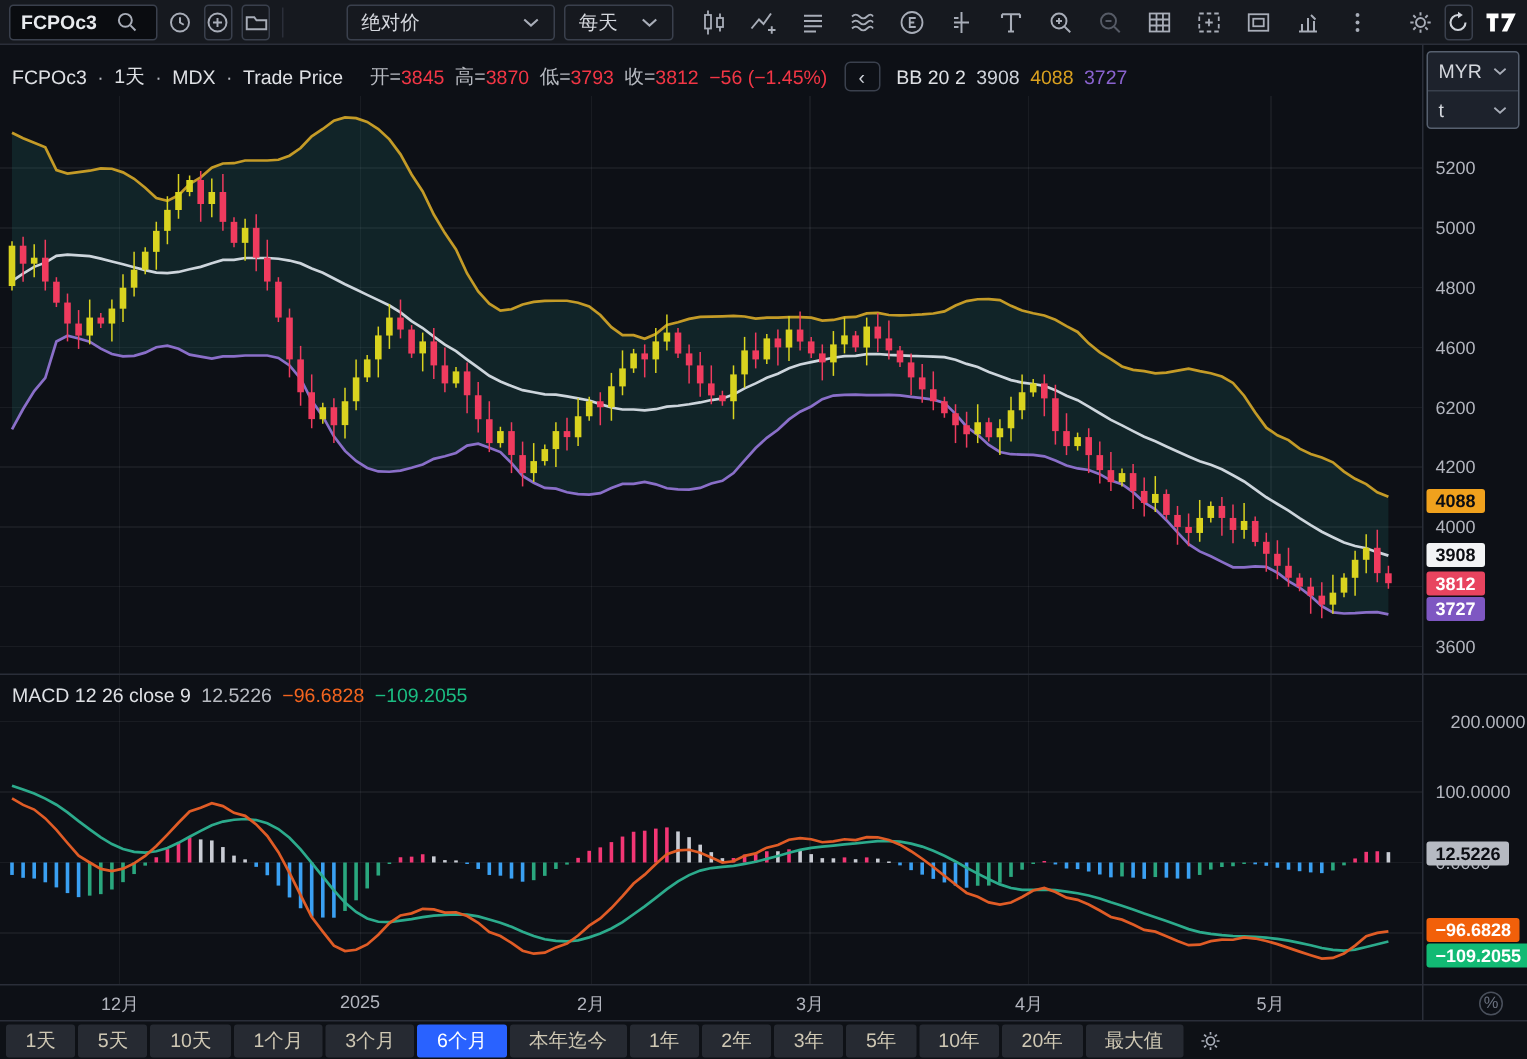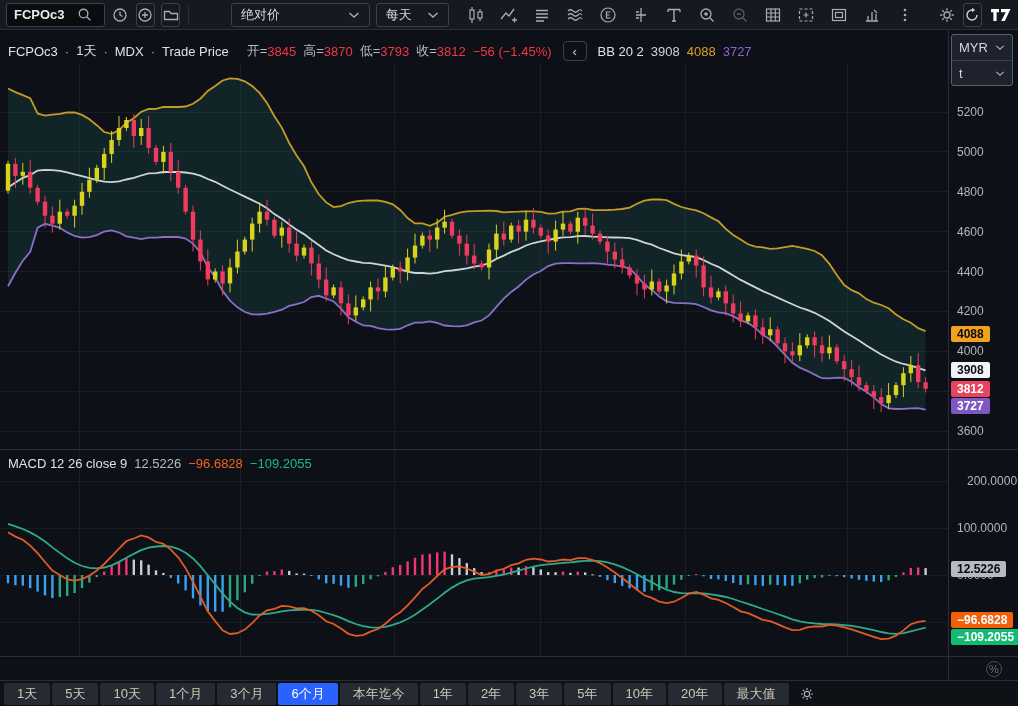--- a/index.html
+++ b/index.html
@@ -674,37 +674,45 @@
         <span>t</span>
         <svg class="ic" width="10" height="7" viewBox="0 0 12 8" fill="none" stroke="#a8adb8" stroke-width="1.4">
             <path d="M1.5 2 L6 6 L10.5 2"></path>
           </svg>
       </div>
     </div>
   <div class="ptick" style="top: 82px;">5200</div>
       <div class="ptick" style="top: 121.875px;">5000</div>
       <div class="ptick" style="top: 161.75px;">4800</div>
       <div class="ptick" style="top: 201.625px;">4600</div>
-      <div class="ptick" style="top: 241.5px;">4400</div>
+      <div class="ptick" style="top: 241.5px;">6200</div>
       <div class="ptick" style="top: 281.375px;">4200</div>
       <div class="ptick" style="top: 321.25px;">4000</div>
       <div class="ptick" style="top: 361.125px;">3800</div>
       <div class="ptick" style="top: 401px;">3600</div>
       <div class="ptick" style="top: 451px; margin-left: 10px;">200.0000</div>
       <div class="ptick" style="top: 498px;">100.0000</div>
       <div class="ptick" style="top: 545px;">0.0000</div>
       <div class="ptag" style="top: 303.705px; background: rgb(240, 161, 29); color: rgb(11, 13, 18);">4088</div>
       <div class="ptag" style="top: 339.592px; background: rgb(242, 243, 245); color: rgb(11, 13, 18);">3908</div>
       <div class="ptag" style="top: 358.733px; background: rgb(232, 68, 95); color: rgb(255, 255, 255);">3812</div>
       <div class="ptag" style="top: 375.679px; background: rgb(126, 87, 194); color: rgb(255, 255, 255);">3727</div>
       <div class="ptag" style="top: 539.114px; background: rgb(182, 186, 194); color: rgb(11, 13, 18);">12.5226</div>
       <div class="ptag" style="top: 590.441px; background: rgb(242, 96, 10); color: rgb(255, 255, 255);">−96.6828</div>
       <div class="ptag" style="top: 607.441px; background: rgb(18, 186, 116); color: rgb(255, 255, 255);">−109.2055</div>
     </div>
 
+  <div class="taxis" id="taxis">
+      <span class="tlabel" style="left: 80px;">12月</span>
+      <span class="tlabel" style="left: 240px;">2025</span>
+      <span class="tlabel" style="left: 394px;">2月</span>
+      <span class="tlabel" style="left: 540px;">3月</span>
+      <span class="tlabel" style="left: 686px;">4月</span>
+      <span class="tlabel" style="left: 847px;">5月</span>
+    </div>
   <div class="pct-corner">%</div>
 
   <div class="botbar">
     <div class="ranges" id="ranges">
         <div class="rbtn">1天</div>
         <div class="rbtn">5天</div>
         <div class="rbtn">10天</div>
         <div class="rbtn">1个月</div>
         <div class="rbtn">3个月</div>
         <div class="rbtn sel">6个月</div>

